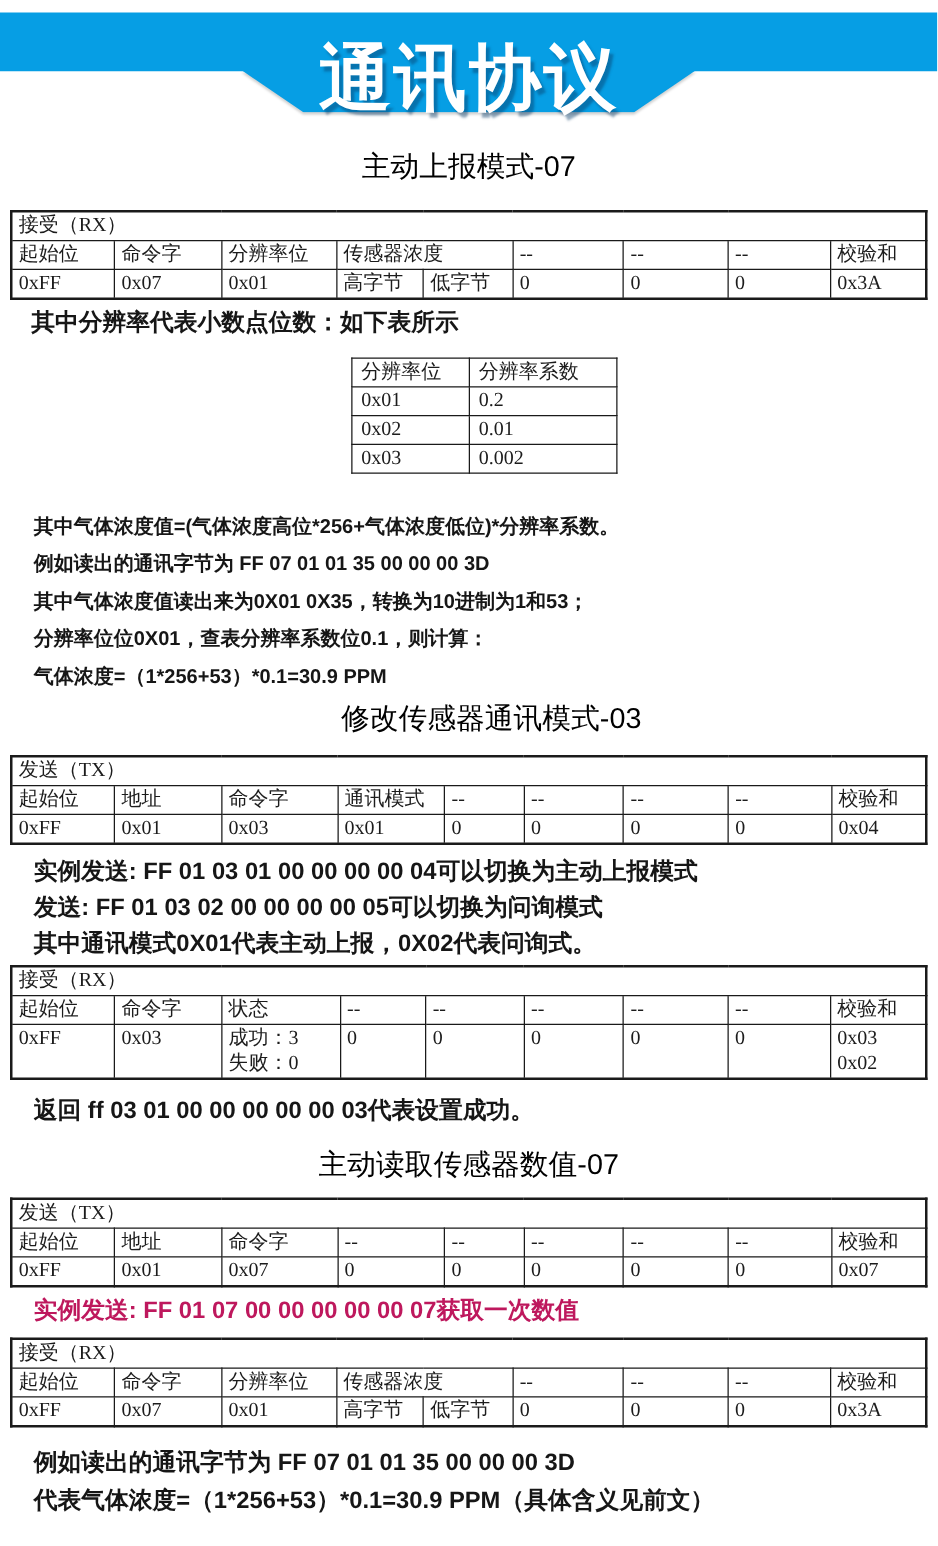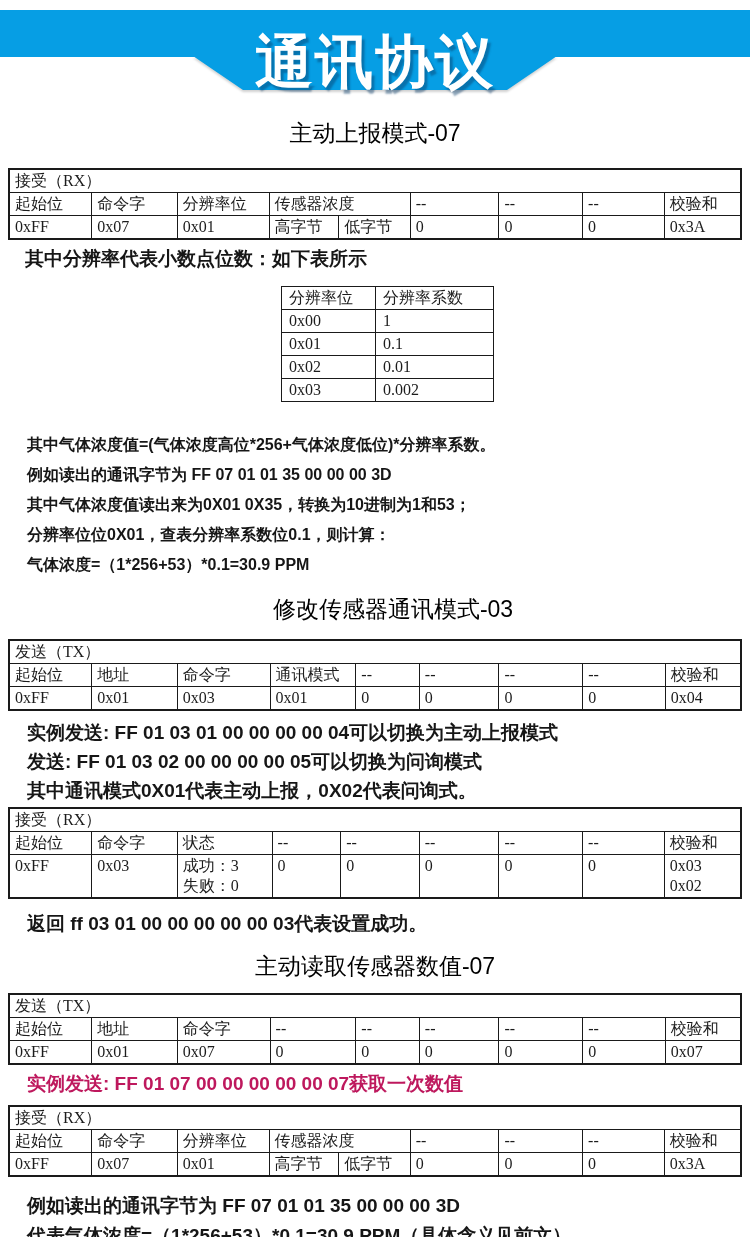--- a/index.html
+++ b/index.html
@@ -13,21 +13,21 @@
   .trap-wrap { filter:drop-shadow(0 2px 1px rgba(0,0,0,.18)); }
   .banner-trap { position:absolute; top:56px; left:193px; width:364px; height:34px; background:var(--blue);
                  clip-path:polygon(0 0,100% 0,calc(100% - 50px) 100%,50px 100%); }
   .banner-title { position:absolute; top:24px; left:0; right:0; text-align:center;
                   font-size:58px; font-weight:bold; color:#fff; letter-spacing:2px;
                   text-shadow:3px 4px 2px rgba(8,60,105,.45); font-family:"Liberation Sans",sans-serif; }
 
   
   .sec-title { text-align:center; font-size:23px; font-weight:normal; color:#000; line-height:30px; }
   #t1 { margin-top:23px; }
-  #t2 { margin-top:14px;padding-left:36px; }
+  #t2 { margin-top:2px;padding-left:36px; }
   #t3 { margin-top:14px; }
 
   
   table.proto { table-layout:fixed; width:734px; margin-left:8px; border-collapse:collapse;
                 border:2px solid #1a1a1a; font-family:"Liberation Serif", serif;
                 font-size:16px; color:#1c1c1c; }
   table.proto td { border:1px solid #1a1a1a; padding:1px 5px; line-height:20px;
                    vertical-align:top; overflow:hidden; white-space:nowrap; }
   #tbl-rx1 { margin-top:20px; }
   #tbl-tx2 { margin-top:15px; }
@@ -113,26 +113,22 @@
     <colgroup>
         <col style="width:94px">
         <col style="width:118px">
       </colgroup>
     <tbody>
         <tr>
       <td>分辨率位</td>
       <td>分辨率系数</td>
     </tr>
     <tr>
-      <td>0x00</td>
-      <td>1</td>
-    </tr>
-    <tr>
-      <td>0x01</td>
-      <td>0.1</td>
+      <td>0x01</td>
+      <td>0.2</td>
     </tr>
     <tr>
       <td>0x02</td>
       <td>0.01</td>
     </tr>
     <tr>
       <td>0x03</td>
       <td>0.002</td>
     </tr>
   </tbody>

